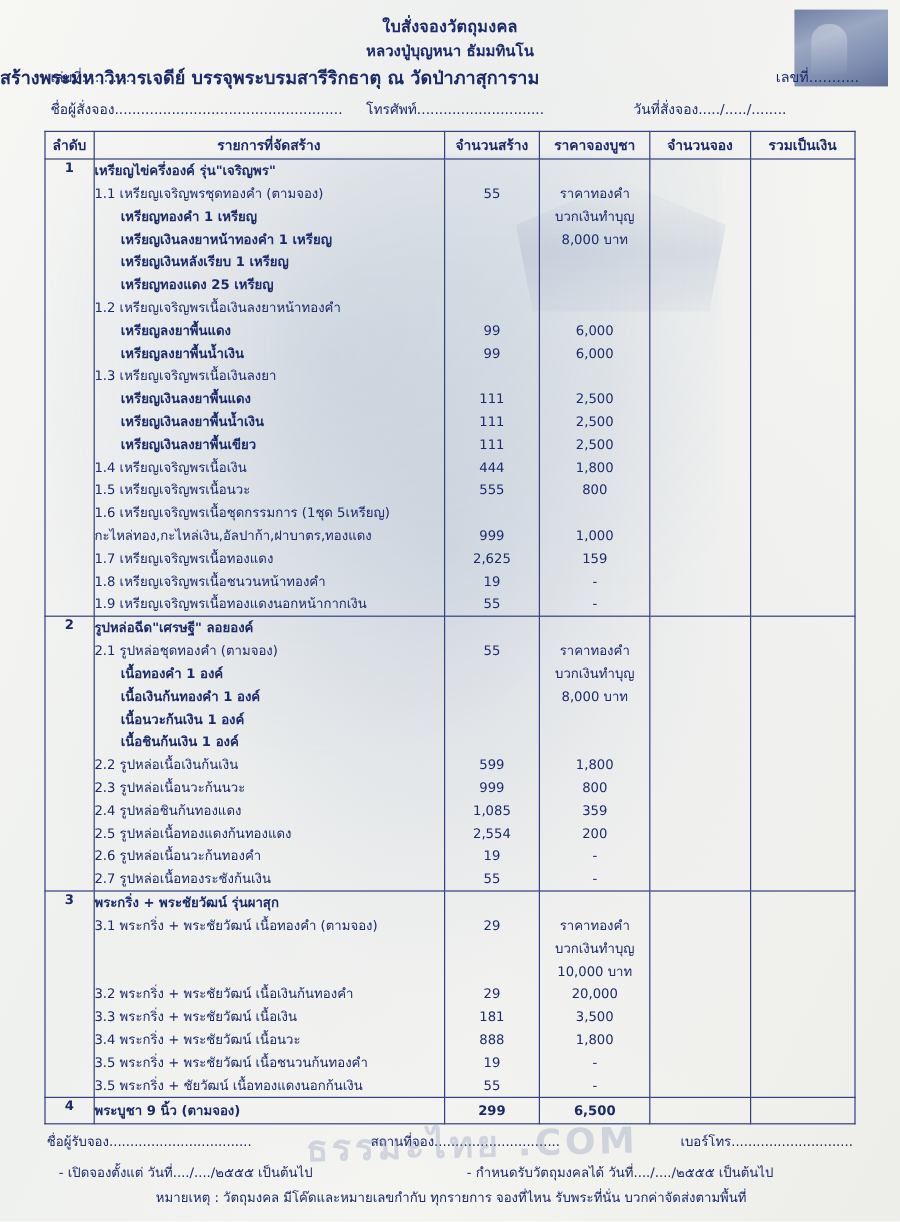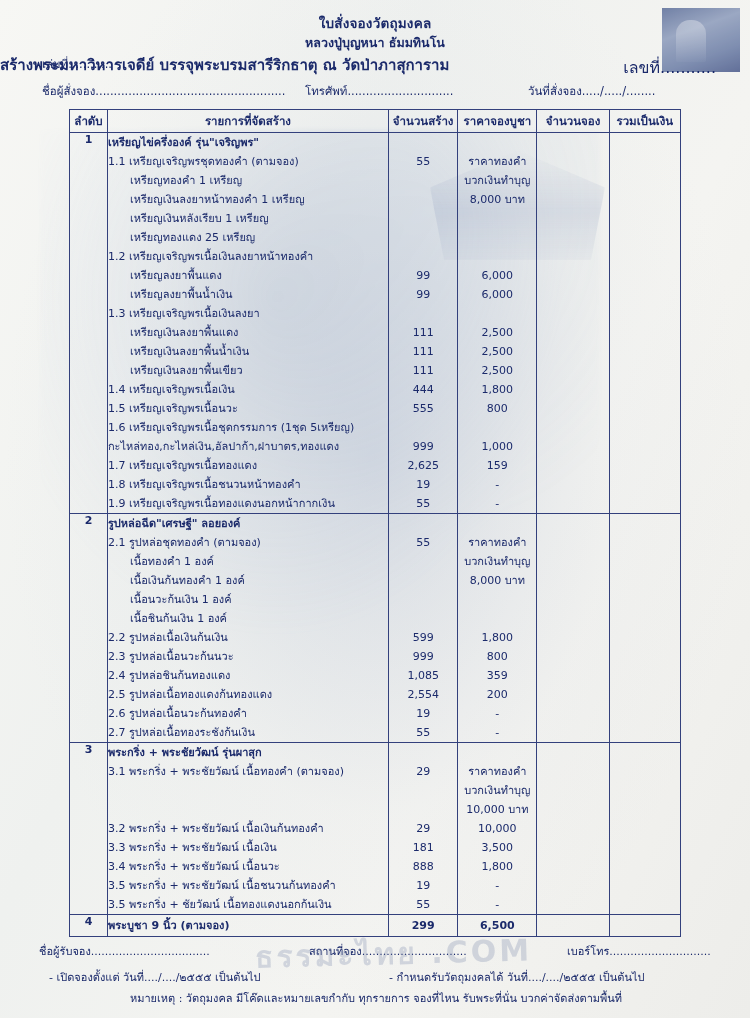--- a/index.html
+++ b/index.html
@@ -94,36 +94,36 @@
     font-weight: bold;
   }
   .hdr-row3 .lft {
     position: absolute;
     left: 42px; top: 1px;
     font-size: 11.5px;
   }
   .hdr-row3 .rgt {
     position: absolute;
     right: 34px; top: 1px;
-    font-size: 16px;
+    font-size: 12px;
   }
   .hdr-row4 {
     position: relative;
     height: 20px;
     margin-top: 8px;
     font-size: 11.5px;
   }
   .hdr-row4 .a { position: absolute; left: 42px; }
   .hdr-row4 .b { position: absolute; left: 305px; }
   .hdr-row4 .c { position: absolute; left: 528px; }
 
   
   table.order {
     margin: 6px auto 0 auto;
-    width: 612px;
+    width: 676px;
     border-collapse: collapse;
     font-size: 11px;
     border-radius: 16px;
   }
   table.order th, table.order td {
     border: 1px solid #33407c;
     padding: 0;
   }
   table.order thead th {
     font-weight: bold;
@@ -134,21 +134,21 @@
   }
   td.c-no    { width: 40px;  text-align: center; vertical-align: top; padding-top: 3px; font-weight: bold; }
   td.c-desc  { width: 292px; padding: 2px 4px 2px 8px; }
   td.c-made  { width: 80px;  text-align: center; }
   td.c-price { width: 92px;  text-align: center; }
   td.c-qty   { width: 84px;  }
   td.c-total { width: 88px;  }
   .d-line { height: 19px; line-height: 19px; white-space: nowrap; }
   .d-line.bold { font-weight: bold; }
   .d-indent1 { padding-left: 0px; }
-  .d-indent2 { padding-left: 22px; }
+  .d-indent2 { padding-left: 22px; font-weight: bold; }
   .num-line { height: 19px; line-height: 19px; text-align: center; }
 
   .group-row td { border-top: 1px solid #33407c; }
 
   
   tr.last td { font-weight: bold; height: 21px; }
   tr.last td.c-desc { font-weight: bold; }
 
   
   .footer {
@@ -357,21 +357,21 @@
               <div class="num-line">181</div>
               <div class="num-line">888</div>
               <div class="num-line">19</div>
               <div class="num-line">55</div>
             </td>
             <td class="c-price">
               <div class="num-line">&nbsp;</div>
               <div class="num-line">ราคาทองคำ</div>
               <div class="num-line">บวกเงินทำบุญ</div>
               <div class="num-line">10,000  บาท</div>
-              <div class="num-line">10,000</div>
+              <div class="num-line">20,000</div>
               <div class="num-line">3,500</div>
               <div class="num-line">1,800</div>
               <div class="num-line">-</div>
               <div class="num-line">-</div>
             </td>
             <td class="c-qty"></td>
             <td class="c-total"></td>
           </tr>
           <tr class="last">
             <td class="c-no">4</td>

